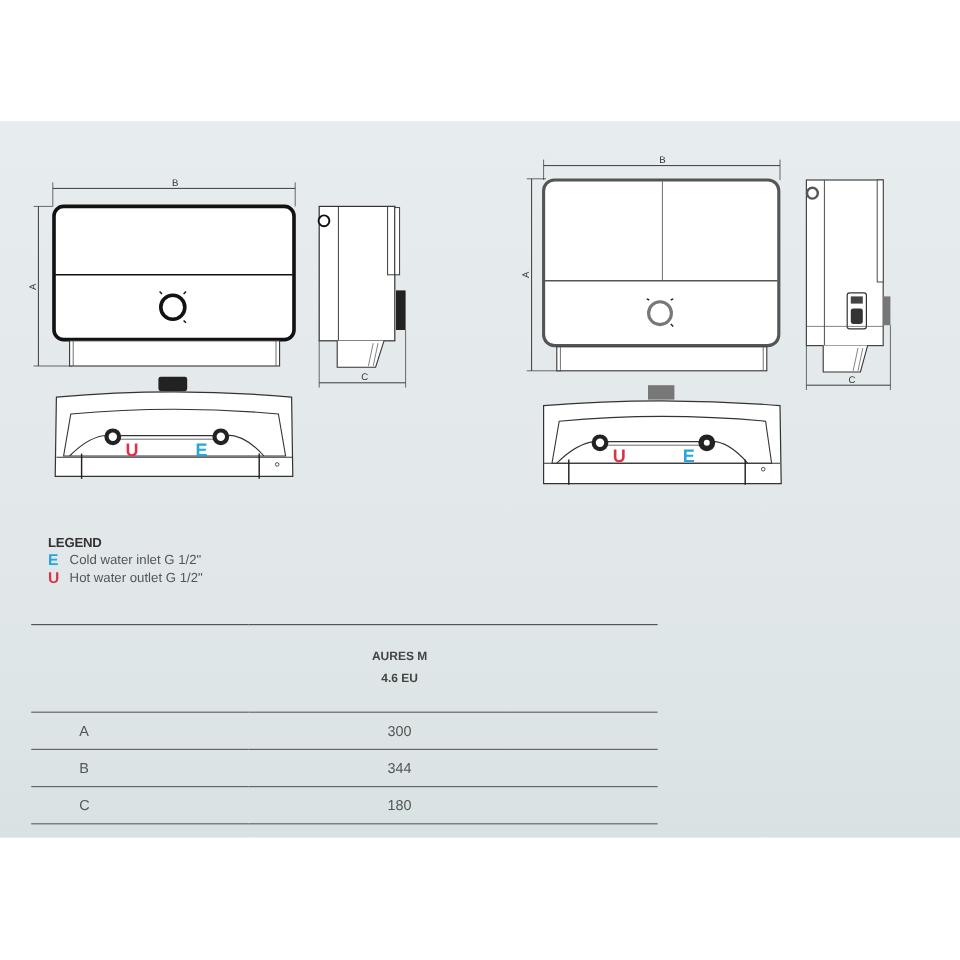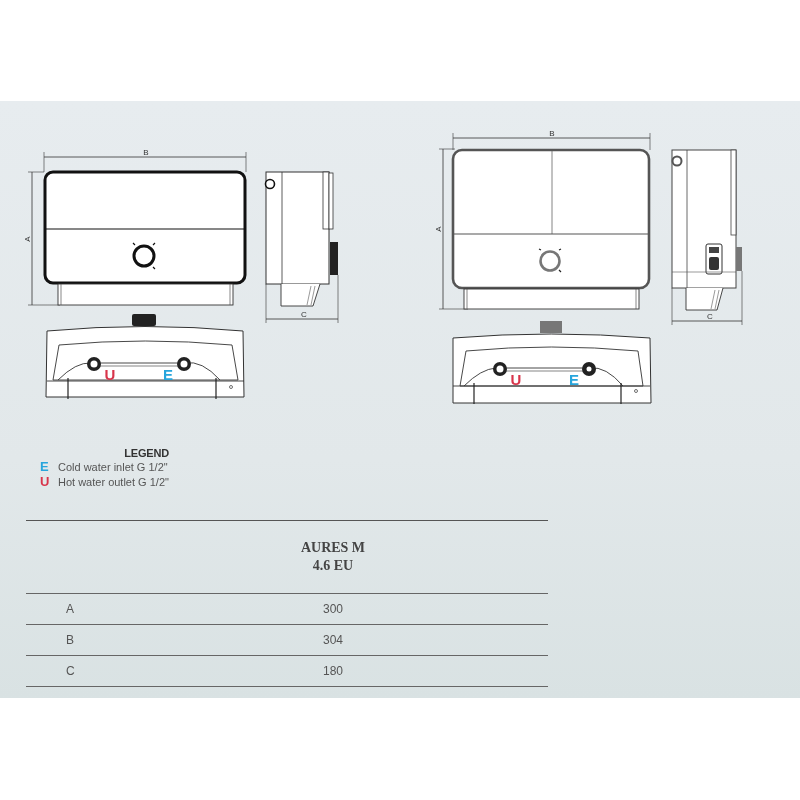--- a/index.html
+++ b/index.html
@@ -4,29 +4,29 @@
 <style>
   html, body { margin: 0; padding: 0; background: #ffffff; }
   body { width: 800px; height: 800px; position: relative; overflow: hidden; font-family: "Liberation Sans", sans-serif; }
   .panel {
     position: absolute; left: 0; top: 101px; width: 800px; height: 597px;
     background: linear-gradient(180deg, #e7ecef 0%, #e2e8ea 60%, #d9e2e3 100%);
   }
   svg.drawing { position: absolute; left: 0; top: 0; }
   .dim-label { font-family: "Liberation Sans", sans-serif; font-size: 8px; fill: #333; }
   .legend { position: absolute; left: 40px; top: 447px; font-size: 11px; color: #444; }
-  .legend-title { font-weight: bold; color: #333; font-size: 11px; letter-spacing: -0.2px; margin-bottom: 0px; text-align: right; }
+  .legend-title { font-weight: bold; color: #333; font-size: 11px; letter-spacing: -0.2px; margin-bottom: 0px; }
   .legend-row { display: flex; align-items: center; height: 15px; }
   .legend-sym { width: 18px; font-weight: bold; font-size: 13px; }
   .legend-sym.e { color: #27a5dc; }
   .legend-sym.u { color: #d8344a; }
   .legend-text { color: #555; font-size: 11px; }
   .dims-table { position: absolute; left: 26px; top: 520px; width: 522px; border-collapse: collapse; }
   .dims-table .hdr-row td { height: 70px; border-top: 1.2px solid #555; border-bottom: 1.5px solid #666; }
-  .dims-table .model { text-align: center; font-weight: bold; font-size: 14px; color: #444; line-height: 18px; font-family: Liberation Serif, serif; }
+  .dims-table .model { text-align: center; font-weight: bold; font-size: 10px; color: #444; line-height: 18px; }
   .dims-table .data-row td { height: 28px; border-bottom: 1.2px solid #666; font-size: 12px; color: #555; }
   .dims-table .dim-key { padding-left: 40px; width: 140px; }
   .dims-table .dim-val { text-align: center; padding-right: 90px; }
 </style>
 </head>
 <body>
 
 <div class="panel"></div>
 
 <svg class="drawing" width="800" height="800" viewBox="0 0 800 800">
@@ -164,20 +164,20 @@
       <div>AURES M</div>
       <div>4.6 EU</div>
     </td>
   </tr>
   <tr class="data-row">
     <td class="dim-key">A</td>
     <td class="dim-val">300</td>
   </tr>
   <tr class="data-row">
     <td class="dim-key">B</td>
-    <td class="dim-val">304</td>
+    <td class="dim-val">344</td>
   </tr>
   <tr class="data-row">
     <td class="dim-key">C</td>
     <td class="dim-val">180</td>
   </tr>
 </tbody>
   </table>
 
 </body></html>

